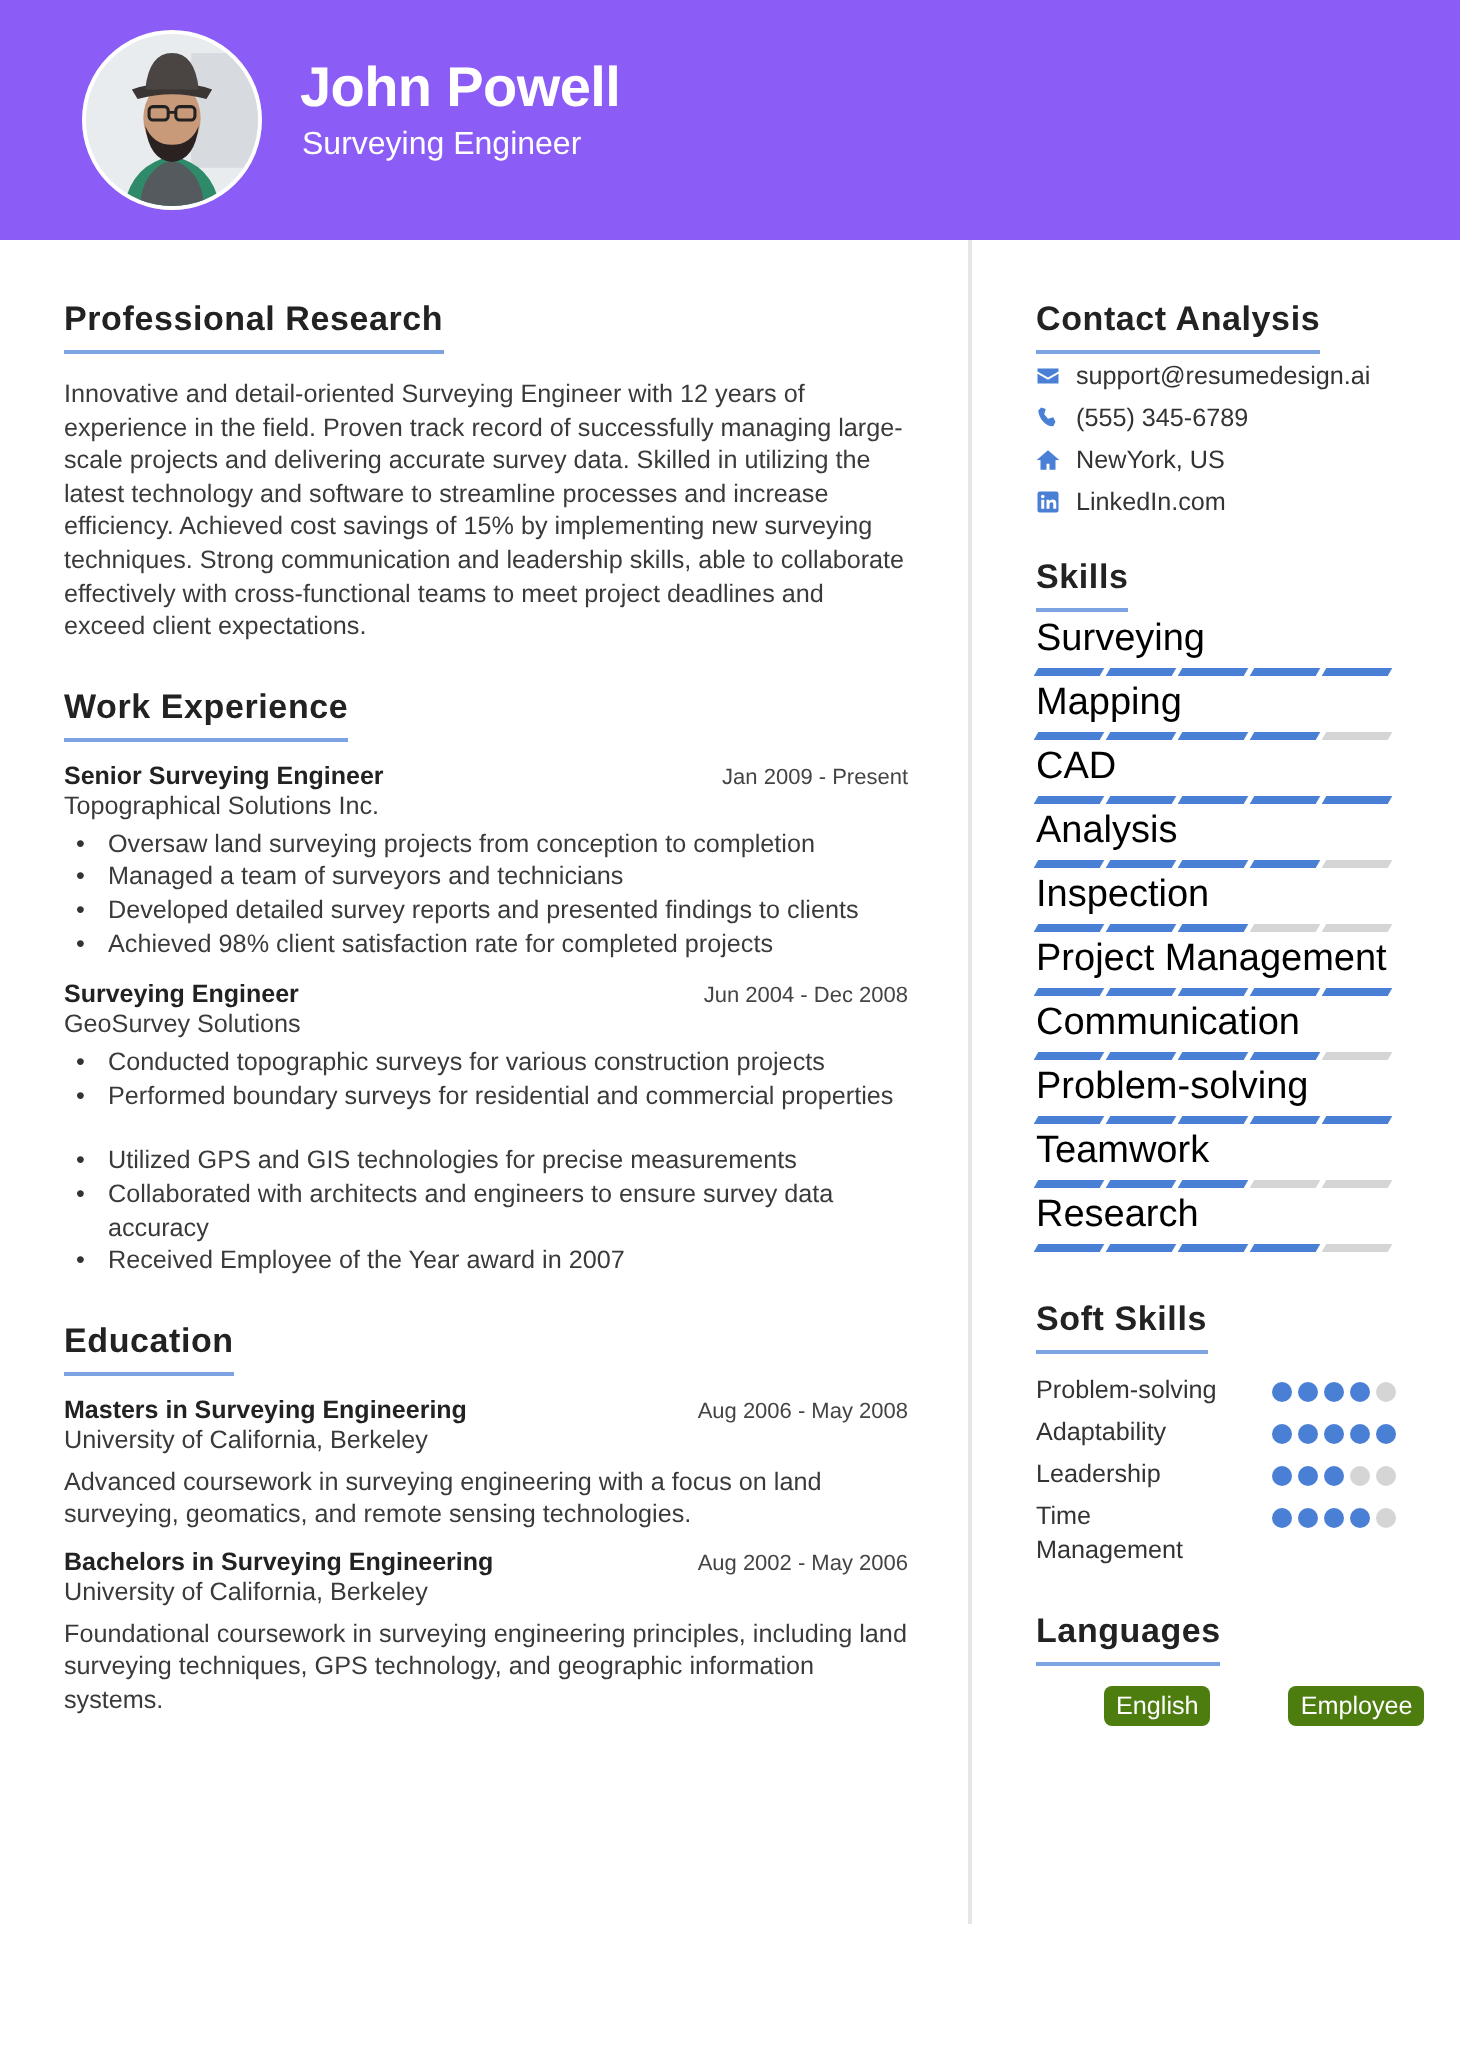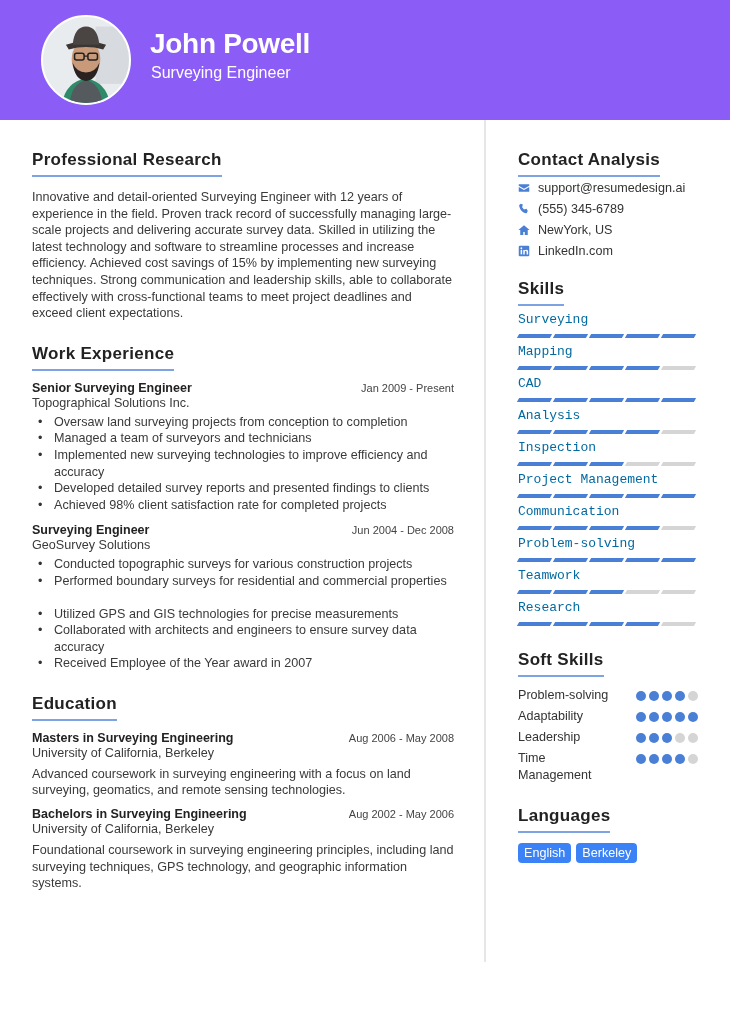--- a/index.html
+++ b/index.html
@@ -33,34 +33,34 @@
   ul.bullets li.gap { margin-top: 16px; }
 
   .edu-desc { font-size: 12.6px; line-height: 16.6px; color: #3a3a3a; margin-top: 6px; }
 
   .contact-list { }
   .contact-item { display: flex; align-items: center; height: 21px; font-size: 12.6px; color: #333; }
   .contact-icon { width: 12px; height: 12px; margin-right: 8px; display: inline-flex; align-items: center; justify-content: center; }
   .contact-icon svg { width: 12px; height: 12px; fill: #4a7fd6; }
 
   .skill { margin-top: 6px; }
-  .skill-label { font-size: 13px; color: #0369a1; line-height: 16px; font-family: Liberation Mono, monospace; }
+  .skill-label { font-size: 19px; color: #000000; line-height: 16px; }
   .bars { display: flex; gap: 3px; margin-top: 6px; height: 4px; }
   .bar { width: 33px; height: 4px; background: #4a7fd6; transform: skewX(-30deg); }
   .bar.off { background: #d5d5d5; }
 
   .soft { margin-top: 10px; }
   .soft-row { display: flex; justify-content: space-between; align-items: flex-start; margin-bottom: 4px; }
   .soft-label { font-size: 12.6px; color: #333; line-height: 17px; width: 100px; }
   .dots { display: flex; gap: 3px; margin-top: 4px; }
   .dot { width: 10px; height: 10px; border-radius: 50%; background: #4a7fd6; }
   .dot.off { background: #d5d5d5; }
 
   .langs { display: flex; gap: 5px; margin-top: 10px; }
-  .lang { background: #3b82f6; color: #fff; font-size: 12.6px; padding: 3px 6px; border-radius: 4px; }
+  .lang { background: #4d7c0f; color: #fff; font-size: 12.6px; padding: 3px 6px; border-radius: 4px; margin-left: 34px; }
 </style>
 </head>
 <body>
 
 <div class="header">
   <div class="avatar">
     <svg viewBox="0 0 90 90">
       <rect width="90" height="90" fill="#e9ecef"></rect>
       <rect x="55" y="10" width="35" height="60" fill="#d7dbe0"></rect>
       <path d="M20 90 Q24 68 45 64 Q66 68 70 90 Z" fill="#2f8a6a"></path>
@@ -92,21 +92,20 @@
 
     <div class="job">
       <div class="job-head">
         <span class="job-role">Senior Surveying Engineer</span>
         <span class="job-date">Jan 2009 - Present</span>
       </div>
       <div class="job-org">Topographical Solutions Inc.</div>
       <ul class="bullets">
         <li>Oversaw land surveying projects from conception to completion</li>
         <li>Managed a team of surveyors and technicians</li>
-        <li>Implemented new surveying technologies to improve efficiency and accuracy</li>
         <li>Developed detailed survey reports and presented findings to clients</li>
         <li>Achieved 98% client satisfaction rate for completed projects</li>
       </ul>
     </div>
 
     <div class="job" style="margin-top:10px;">
       <div class="job-head">
         <span class="job-role">Surveying Engineer</span>
         <span class="job-date">Jun 2004 - Dec 2008</span>
       </div>
@@ -337,16 +336,16 @@
             <span class="dot off"></span>
           </div>
         </div>
       </div>
   </div>
 
   <div class="sec" style="margin-top:22px;">
     <div class="sec-title">Languages</div>
     <div class="langs" id="lang-list">
         <span class="lang">English</span>
-        <span class="lang">Berkeley</span>
+        <span class="lang">Employee</span>
       </div>
   </div>
 </div>
 
 </body></html>

